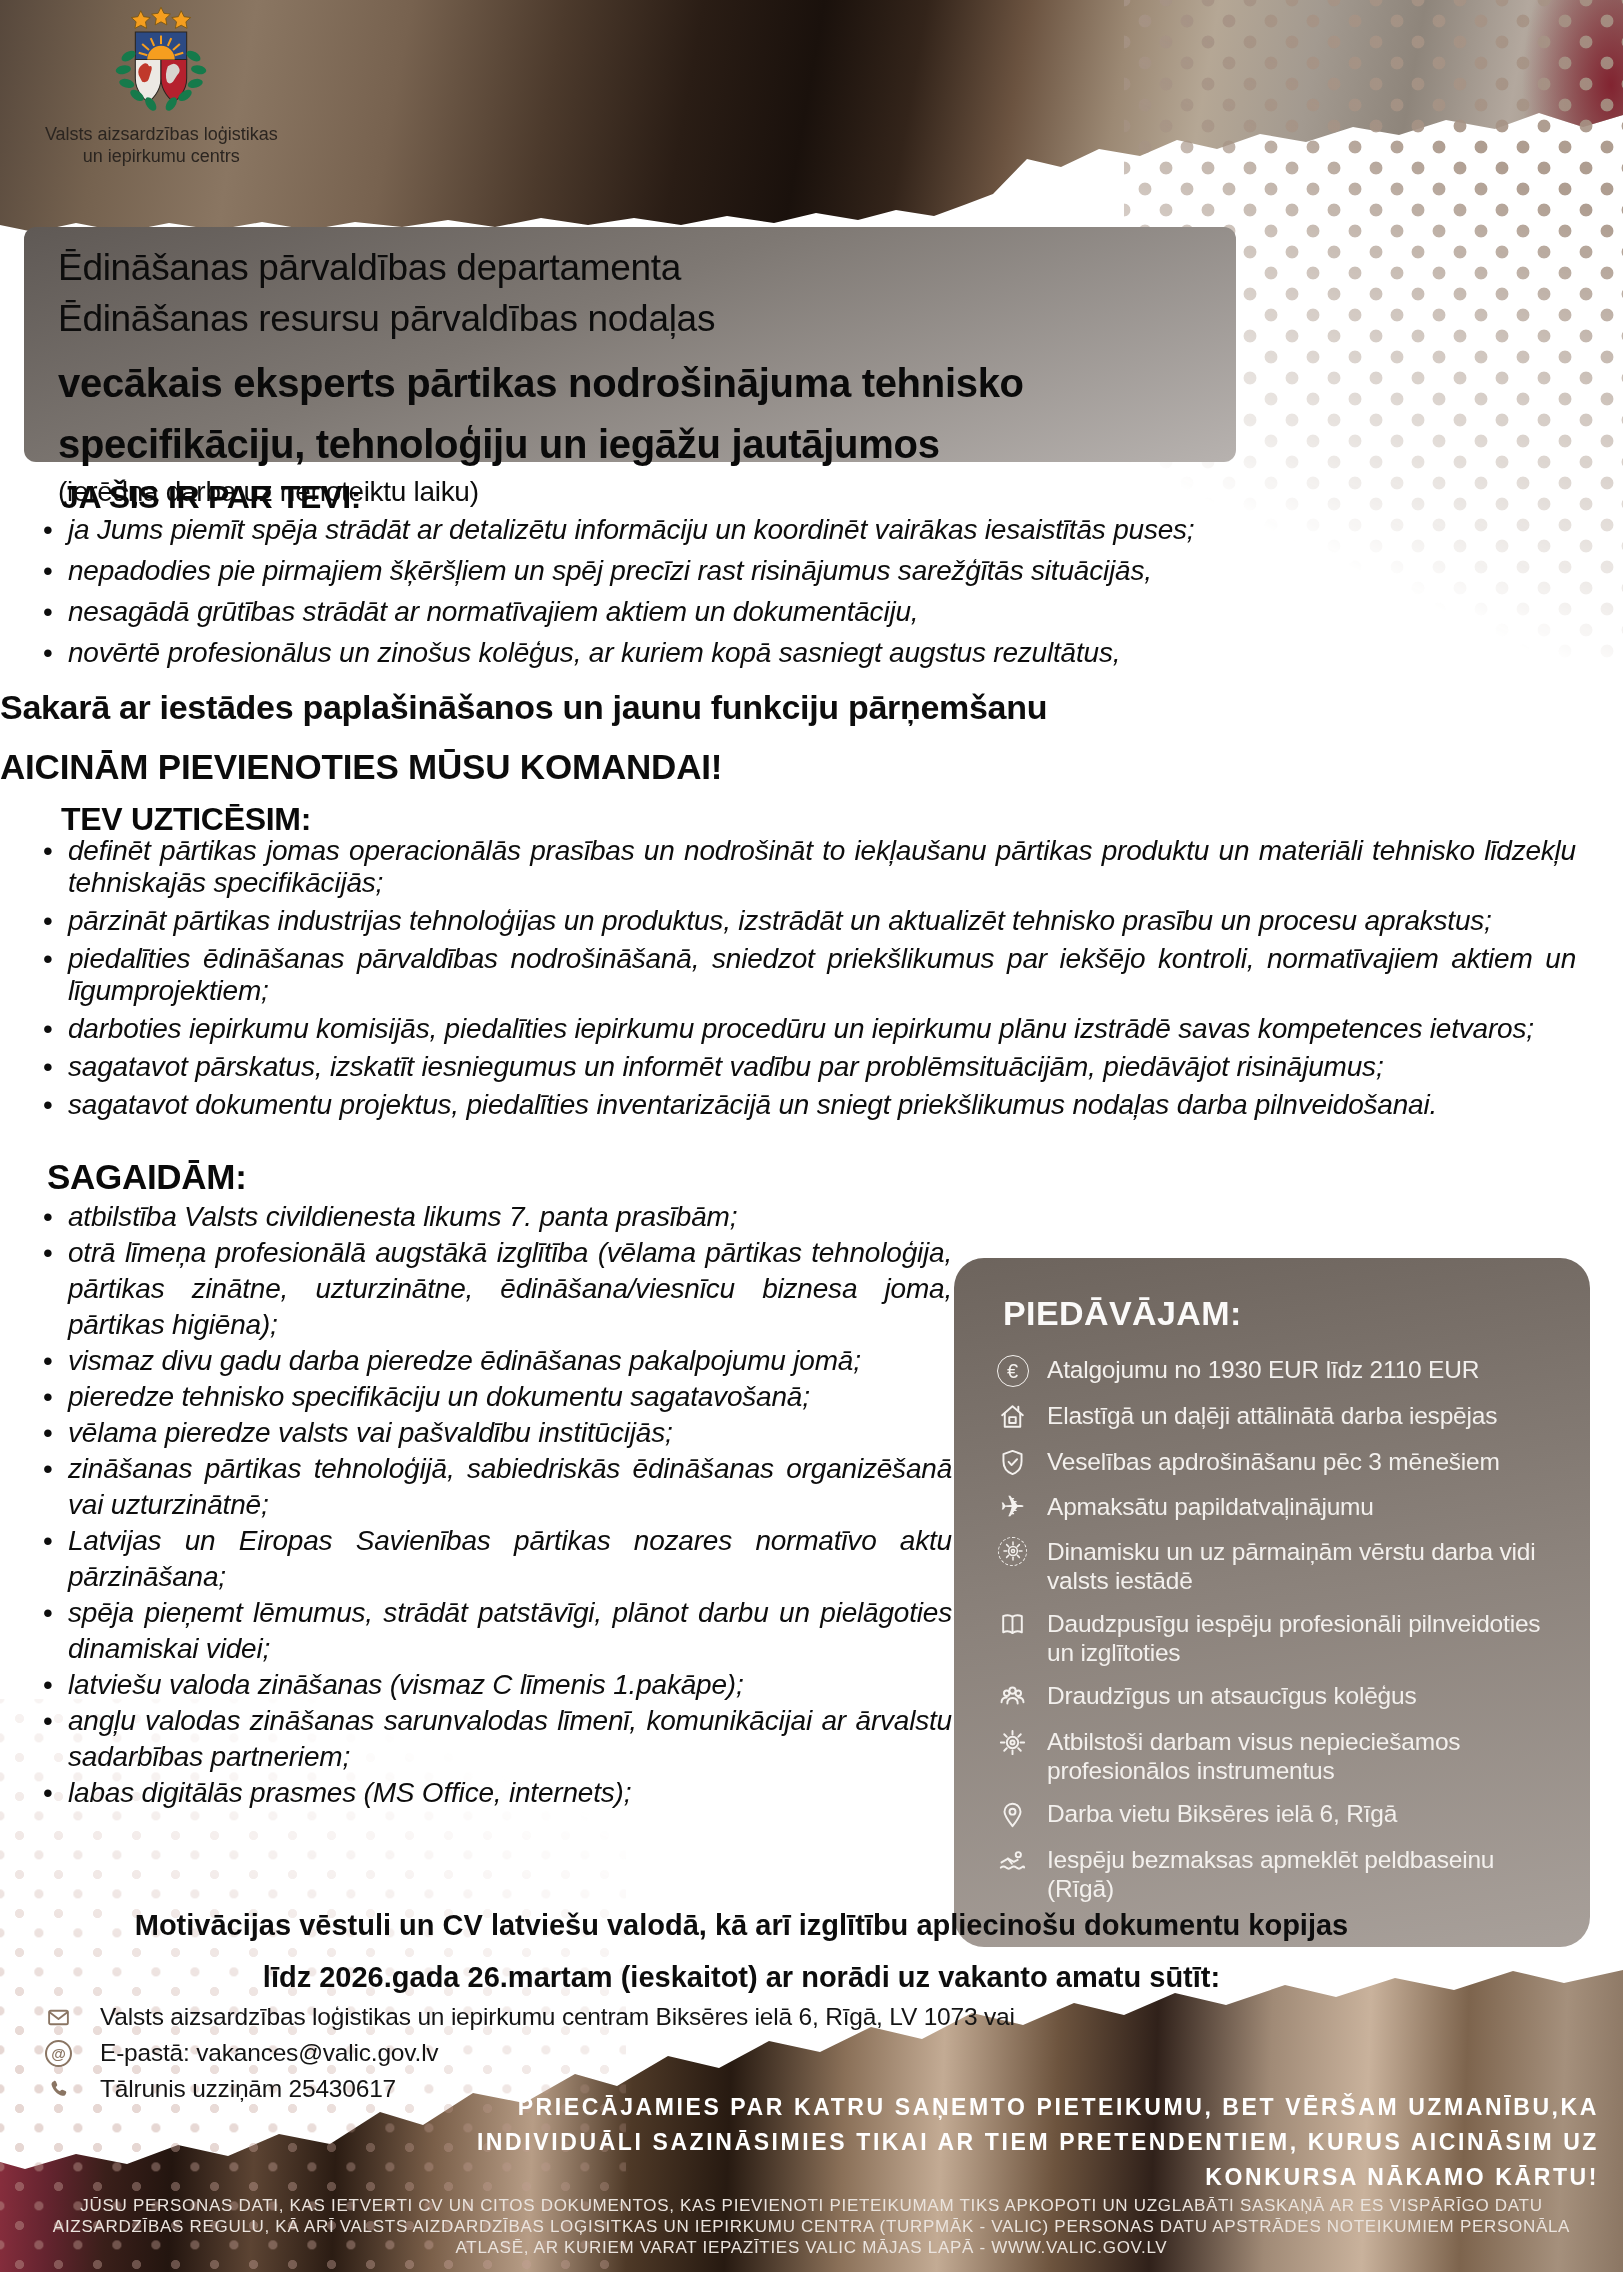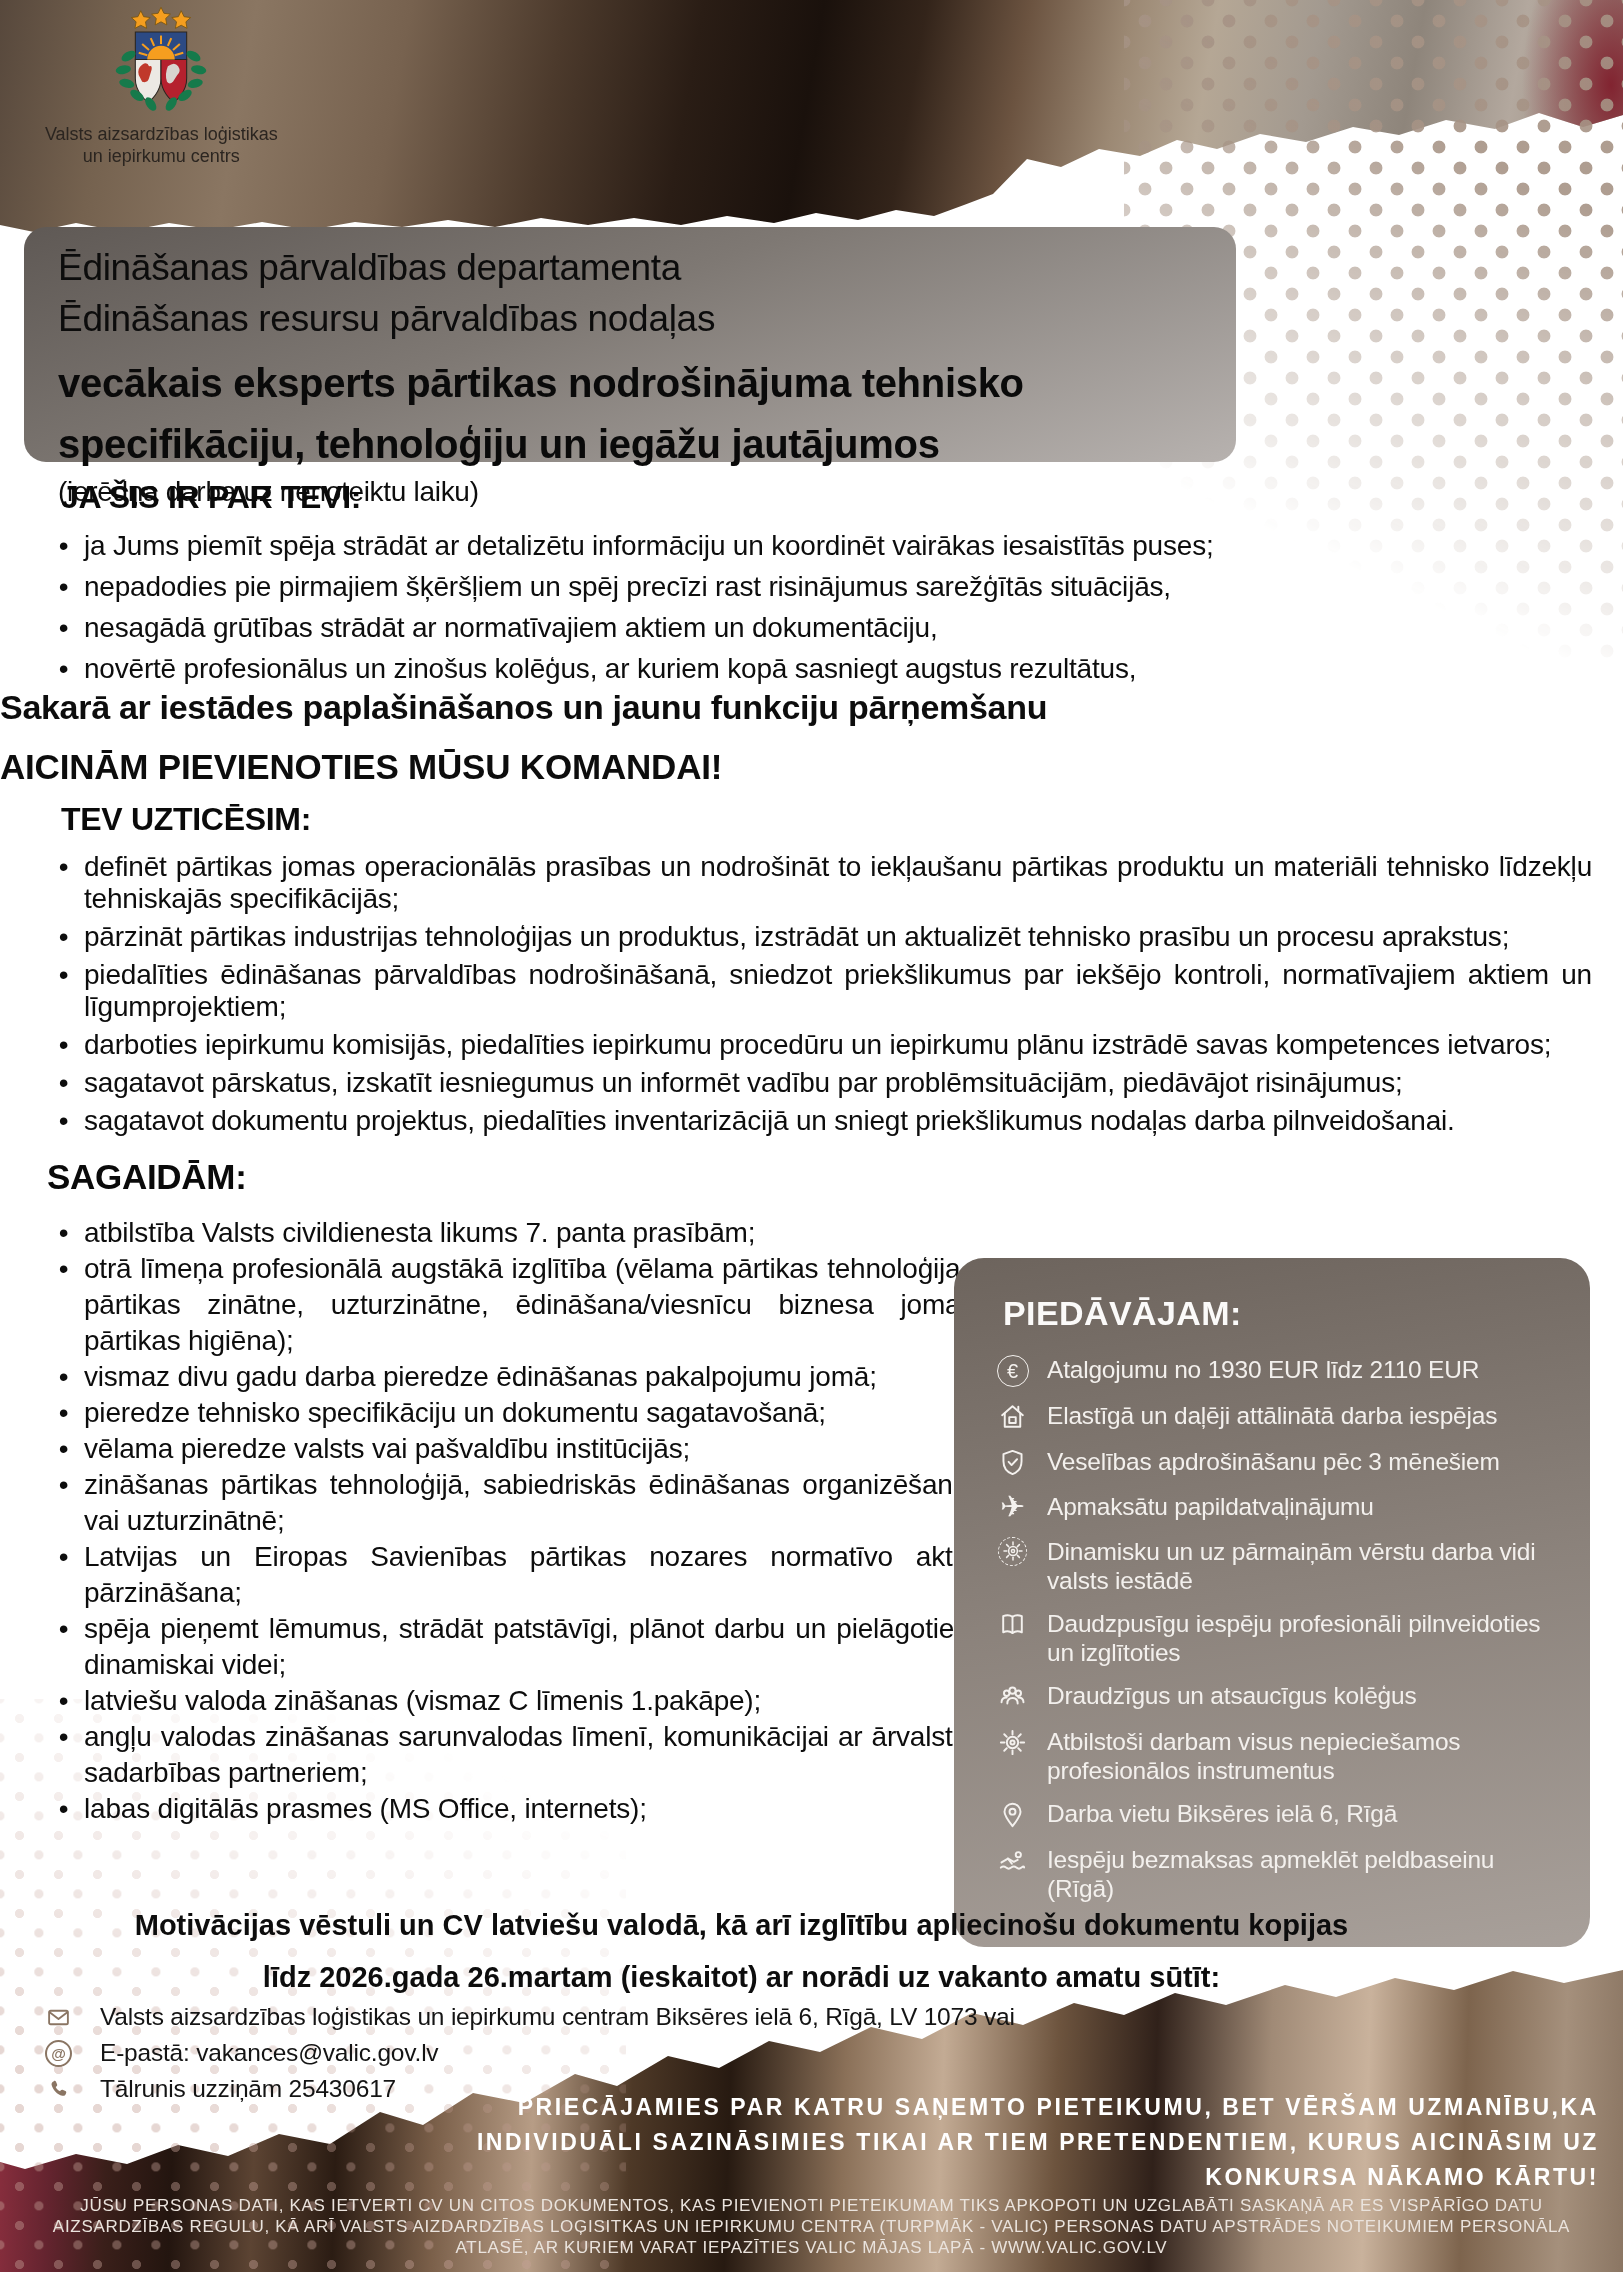--- a/index.html
+++ b/index.html
@@ -33,35 +33,35 @@
     background-size:39px 39px;background-position:0 0,19.4px 19.4px;
     -webkit-mask-image:linear-gradient(25deg,#000 25%,transparent 85%);
             mask-image:linear-gradient(25deg,#000 25%,transparent 85%);}
 
   
   .brand{left:6.8px;top:3.4px;width:309px;z-index:5;text-align:center;}
   .coa{width:108px;height:113px;}
   .org{margin-top:3.4px;font-size:18px;line-height:22px;color:#2b2520;}
 
   
-  .header-card{left:24px;top:227px;width:1212px;height:235px;z-index:5;border-radius:22px;
+  .header-card{left:24px;top:227px;width:1212px;height:235px;z-index:5;border-radius:12px;
     background:linear-gradient(160deg,#5f5955 0%,#7e7873 42%,#b7b2af 100%);
     padding:15px 34px;box-sizing:border-box;}
   .h-reg{font-size:37px;line-height:51px;font-weight:400;color:#0c0c0c;letter-spacing:-0.3px;}
   .h-bold{font-size:40px;line-height:61px;font-weight:700;color:#0a0a0a;letter-spacing:-0.3px;}
   .h-bold.first{margin-top:8.5px;}
   .h-note{font-size:28px;line-height:34px;font-weight:400;letter-spacing:-0.3px;}
 
   
   .sec-h{margin:0;font-size:32px;font-weight:700;letter-spacing:-0.3px;z-index:5;color:#0a0a0a;}
   .about-h{left:61px;top:479px;}
   .duties-h{left:61px;top:801px;}
   .expect-h{left:47px;top:1157px;font-size:35px;}
 
-  ul.blist{list-style:none;margin:16px;padding:0;z-index:5;}
+  ul.blist{list-style:none;margin:0;padding:0;z-index:5;font-style:italic;}
   ul.blist li{position:relative;padding-left:27px;letter-spacing:-0.2px;}
   ul.blist li::before{content:"•";position:absolute;left:1.7px;}
   .about-list{left:41px;top:509px;width:1353px;font-size:28px;line-height:41px;}
   .duties-list{left:41px;top:835px;width:1535px;font-size:28px;line-height:32px;text-align:justify;}
   .duties-list li{margin-bottom:6px;}
   .expect-list{left:41px;top:1199px;width:911px;font-size:28px;line-height:36px;text-align:justify;}
 
   .announce{left:0;top:688px;width:1623px;text-align:left;z-index:5;}
   .announce .a1{font-size:34px;font-weight:700;letter-spacing:-0.3px;}
   .announce .a2{font-size:35px;font-weight:700;margin-top:20px;letter-spacing:-0.2px;}

